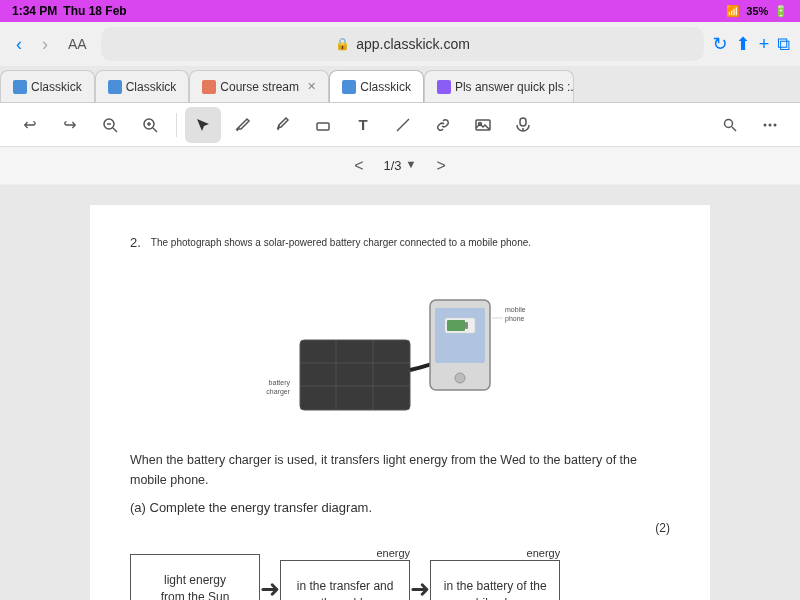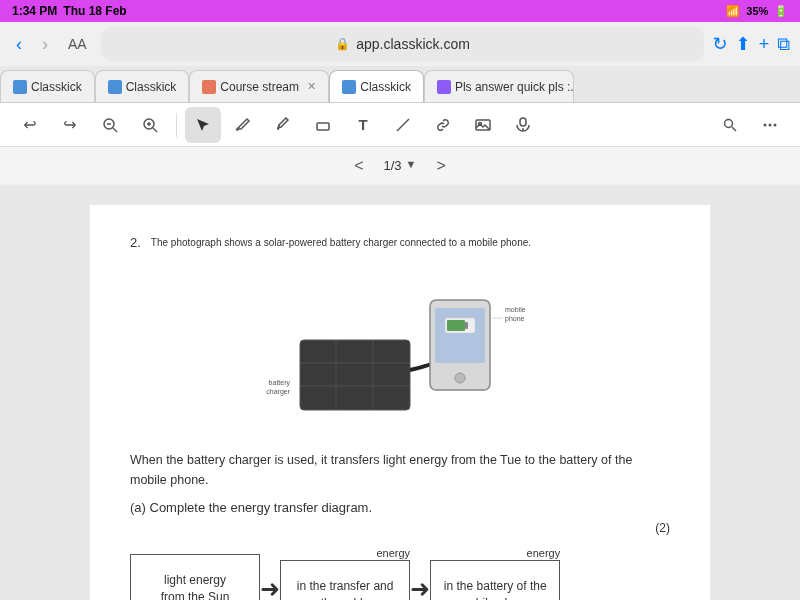--- a/index.html
+++ b/index.html
@@ -430,21 +430,21 @@
         <rect x="205" y="52" width="3" height="7" rx="1" fill="#888"></rect>
 
         <circle cx="200" cy="108" r="5" fill="#bbb" stroke="#999" stroke-width="1"></circle>
 
         <text x="245" y="42" font-size="7" fill="#555">mobile</text>
         <text x="245" y="51" font-size="7" fill="#555">phone</text>
         <line x1="232" y1="48" x2="243" y2="48" stroke="#aaa" stroke-width="0.5"></line>
       </svg>
     </div>
 
-    <p class="paragraph-text">When the battery charger is used, it transfers light energy from the Tue to the battery of the mobile phone.</p>
+    <p class="paragraph-text">When the battery charger is used, it transfers light energy from the Wed to the battery of the mobile phone.</p>
 
     <p class="sub-question">(a)  Complete the energy transfer diagram.</p>
 
     <div style="display:flex; justify-content:flex-end; margin-bottom:4px;">
       <span style="font-size:12px; color:#333;">(2)</span>
     </div>
 
     <div class="energy-transfer-row">
 
       <div class="energy-box">

